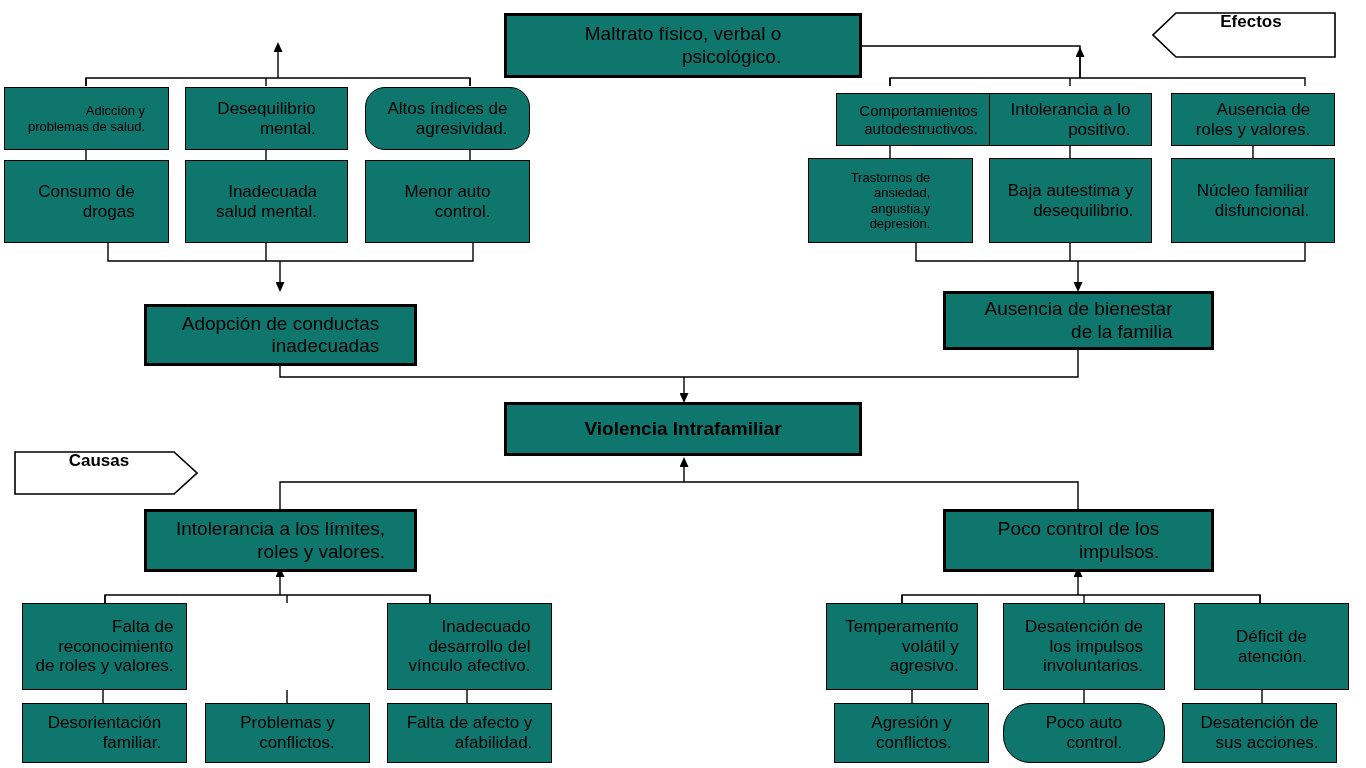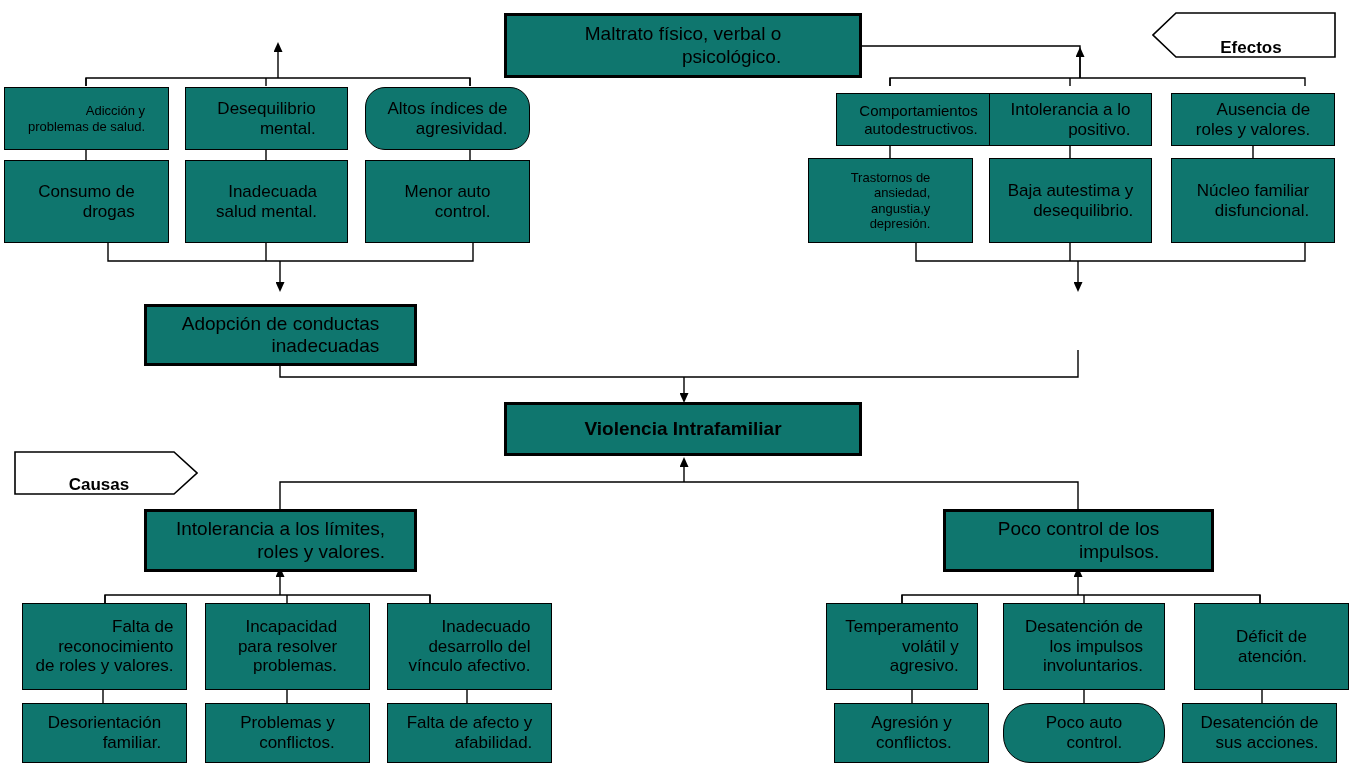--- a/index.html
+++ b/index.html
@@ -43,21 +43,21 @@
   }
   .box.sz-lg   { font-size: 19px; }
   .box.sz-md   { font-size: 17px; }
   .box.sz-sm   { font-size: 15px; }
   .box.sz-xs   { font-size: 13px; }
   .box.bold    { font-weight: bold; }
   .callout {
     position: absolute;
     box-sizing: border-box;
     display: flex;
-    align-items: flex-end;
+    align-items: flex-start;
     justify-content: center;
     z-index: 3;
   }
   .callout .tag-label {
     position: relative;
     font-weight: bold;
     font-size: 17px;
     color: #000000;
     z-index: 2;
     padding-left: 14px;
@@ -178,34 +178,33 @@
 ansiedad,
 angustia,y
 depresión.</div>
   <div class="box sz-md" style="left:989px; top:158px; width:163px; height:85px;">Baja autestima y
 desequilibrio.</div>
   <div class="box sz-md" style="left:1171px; top:158px; width:164px; height:85px;">Núcleo familiar
 disfuncional.</div>
 
   <div class="box thick sz-lg" style="left:144px; top:304px; width:273px; height:62px;">Adopción de conductas
 inadecuadas</div>
+  <div class="box thick sz-lg" style="left:943px; top:291px; width:271px; height:59px;">Ausencia de bienestar
+de la familia</div>
 
   <div class="box thick sz-lg bold" style="left:504px; top:402px; width:358px; height:54px;">Violencia Intrafamiliar</div>
 
   <div class="box thick sz-lg" style="left:144px; top:509px; width:273px; height:63px;">Intolerancia a los límites,
 roles y valores.</div>
   <div class="box thick sz-lg" style="left:943px; top:509px; width:271px; height:63px;">Poco control de los
 impulsos.</div>
 
   <div class="box sz-md" style="left:22px; top:603px; width:165px; height:87px;">Falta de
 reconocimiento
 de roles y valores.</div>
-  <div class="box sz-md" style="left:205px; top:603px; width:165px; height:87px;">Incapacidad
-para resolver
-problemas.</div>
   <div class="box sz-md" style="left:387px; top:603px; width:165px; height:87px;">Inadecuado
 desarrollo del
 vínculo afectivo.</div>
 
   <div class="box sz-md" style="left:22px; top:703px; width:165px; height:60px;">Desorientación
 familiar.</div>
   <div class="box sz-md" style="left:205px; top:703px; width:165px; height:60px;">Problemas y
 conflictos.</div>
   <div class="box sz-md" style="left:387px; top:703px; width:165px; height:60px;">Falta de afecto y
 afabilidad.</div>

